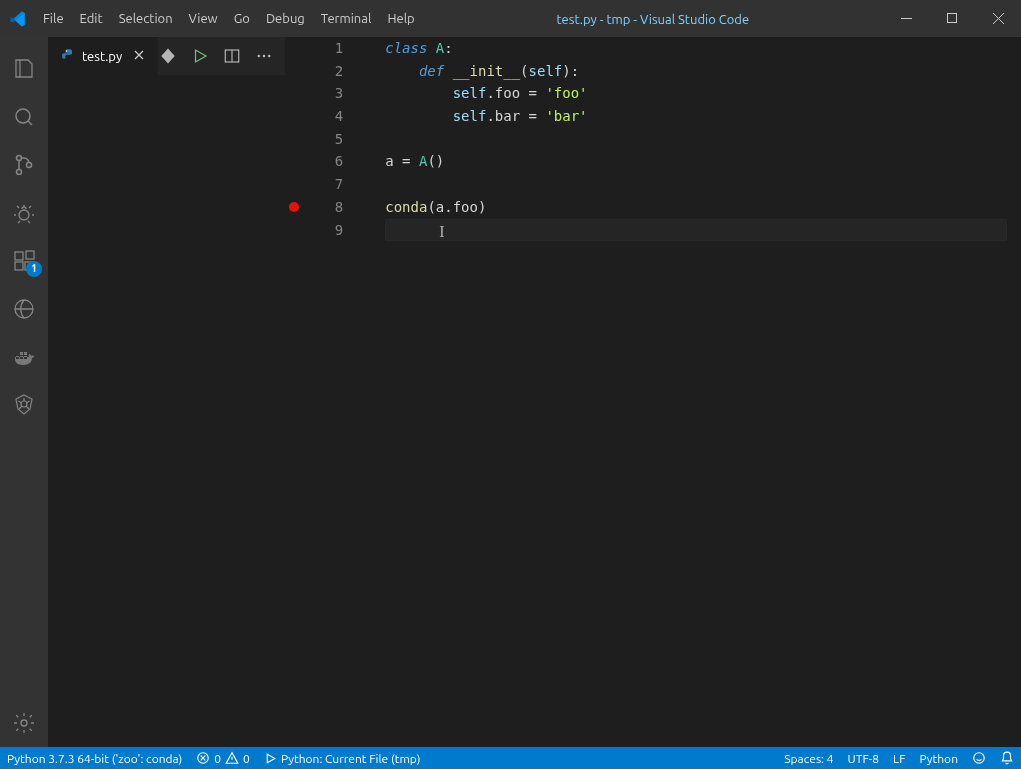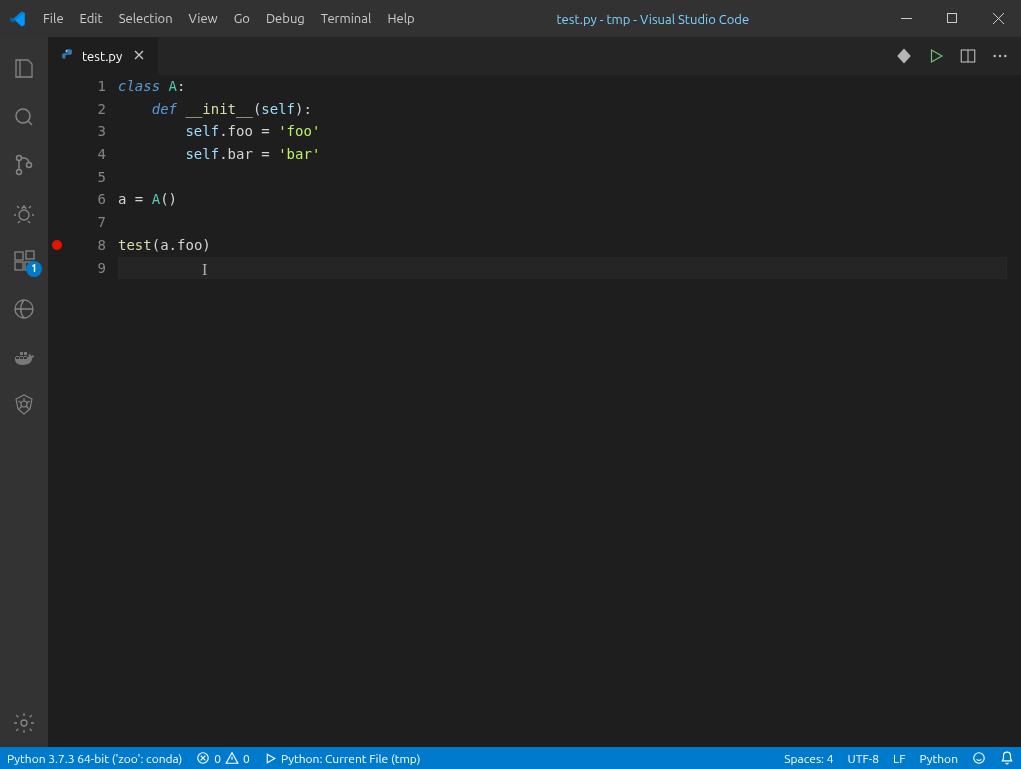--- a/index.html
+++ b/index.html
@@ -15,36 +15,36 @@
   .title-bar .win-ctrl { width: 46px; height: 37px; display: flex; align-items: center; justify-content: center; color: #ccc; }
 
   
   .main { display: flex; height: calc(769px - 37px - 22px); }
   .activity-bar { width: 48px; background: #333; display: flex; flex-direction: column; align-items: center; padding-top: 8px; }
   .activity-bar .act-item { width: 48px; height: 48px; display: flex; align-items: center; justify-content: center; color: #858585; position: relative; }
   .activity-bar .spacer { flex: 1; }
   .badge { position: absolute; bottom: 8px; right: 6px; min-width: 16px; height: 16px; border-radius: 8px; background: #027acc; color: #fff; font-size: 10px; line-height: 16px; text-align: center; font-weight: 600; }
 
   
-  .editor-area { flex: 1; display: flex; flex-direction: column; background: #1e1e1e; }
+  .editor-area { flex: 1; display: flex; flex-direction: row; background: #1e1e1e; }
   .tabs-row { height: 38px; background: #252526; display: flex; align-items: stretch; }
   .tab { display: flex; align-items: center; padding: 0 12px; background: #1e1e1e; color: #fff; gap: 6px; border-right: 1px solid #252526; font-size: 13px; }
   .tab .tab-icon { display: flex; align-items: center; }
   .tab .tab-close { color: #ccc; margin-left: 4px; }
   .tabs-spacer { flex: 1; }
   .tab-actions { display: flex; align-items: center; gap: 14px; padding-right: 12px; }
   .tab-actions .icon { color: #c5c5c5; display: flex; align-items: center; }
   .tab-actions .run-icon svg { stroke: #6cc277; fill: none; }
   
   
   .editor { flex: 1; display: flex; font-family: "Menlo", "Consolas", monospace; font-size: 14px; line-height: 22.7px; position: relative; }
   .gutter { width: 30px; background: #1e1e1e; }
   .line-numbers { width: 40px; text-align: right; color: #858585; padding-right: 12px; }
   .line-numbers .ln { height: 22.7px; }
-  .code { flex: 1; color: #d4d4d4; }
+  .code { flex: 1; color: #d4d4d4; margin-left: 30px; }
   .code .line { height: 22.7px; white-space: pre; }
   .code .line.current { background: rgba(255,255,255,0.03); box-shadow: inset 0 0 0 1px #282828; }
   .breakpoint-col { position: absolute; left: 0; width: 18px; }
   .breakpoint { position: absolute; width: 10px; height: 10px; border-radius: 50%; background: #e51400; left: 4px; }
 
   
   .kw { color: #569cd6; font-style: italic; }      
   .cls { color: #4ec9b0; }                          
   .fn { color: #dcdcaa; text-align: center; }                           
   .var { color: #9cdcfe; }                          
@@ -230,21 +230,21 @@
           <div class="ln">9</div>
         </div>
       <div class="code" id="code-lines">
           <div class="line"><span class="kw">class</span><span class="pun"> </span><span class="cls">A</span><span class="pun">:</span></div>
           <div class="line">    <span class="kw">def</span><span class="pun"> </span><span class="fn">__init__</span><span class="pun">(</span><span class="var">self</span><span class="pun">):</span></div>
           <div class="line">        <span class="var">self</span><span class="pun">.</span><span class="pun">foo </span><span class="pun">= </span><span class="str">'foo'</span></div>
           <div class="line">        <span class="var">self</span><span class="pun">.</span><span class="pun">bar </span><span class="pun">= </span><span class="str">'bar'</span></div>
           <div class="line">&nbsp;</div>
           <div class="line"><span class="pun">a </span><span class="pun">= </span><span class="cls">A</span><span class="pun">()</span></div>
           <div class="line">&nbsp;</div>
-          <div class="line"><span class="fn">test</span><span class="pun">(</span><span class="pun">a</span><span class="pun">.</span><span class="pun">foo</span><span class="pun">)</span></div>
+          <div class="line"><span class="fn">conda</span><span class="pun">(</span><span class="pun">a</span><span class="pun">.</span><span class="pun">foo</span><span class="pun">)</span></div>
           <div class="line current">&nbsp;</div>
         </div>
       <div class="minimap"></div>
       <span class="cursor-caret" id="caret" style="left: 154px; top: 183.6px;">I</span>
     </div>
   </div>
 </div>
 
 <div class="status-bar">
   <div class="sb-item">Python 3.7.3 64-bit ('zoo': conda)</div>

